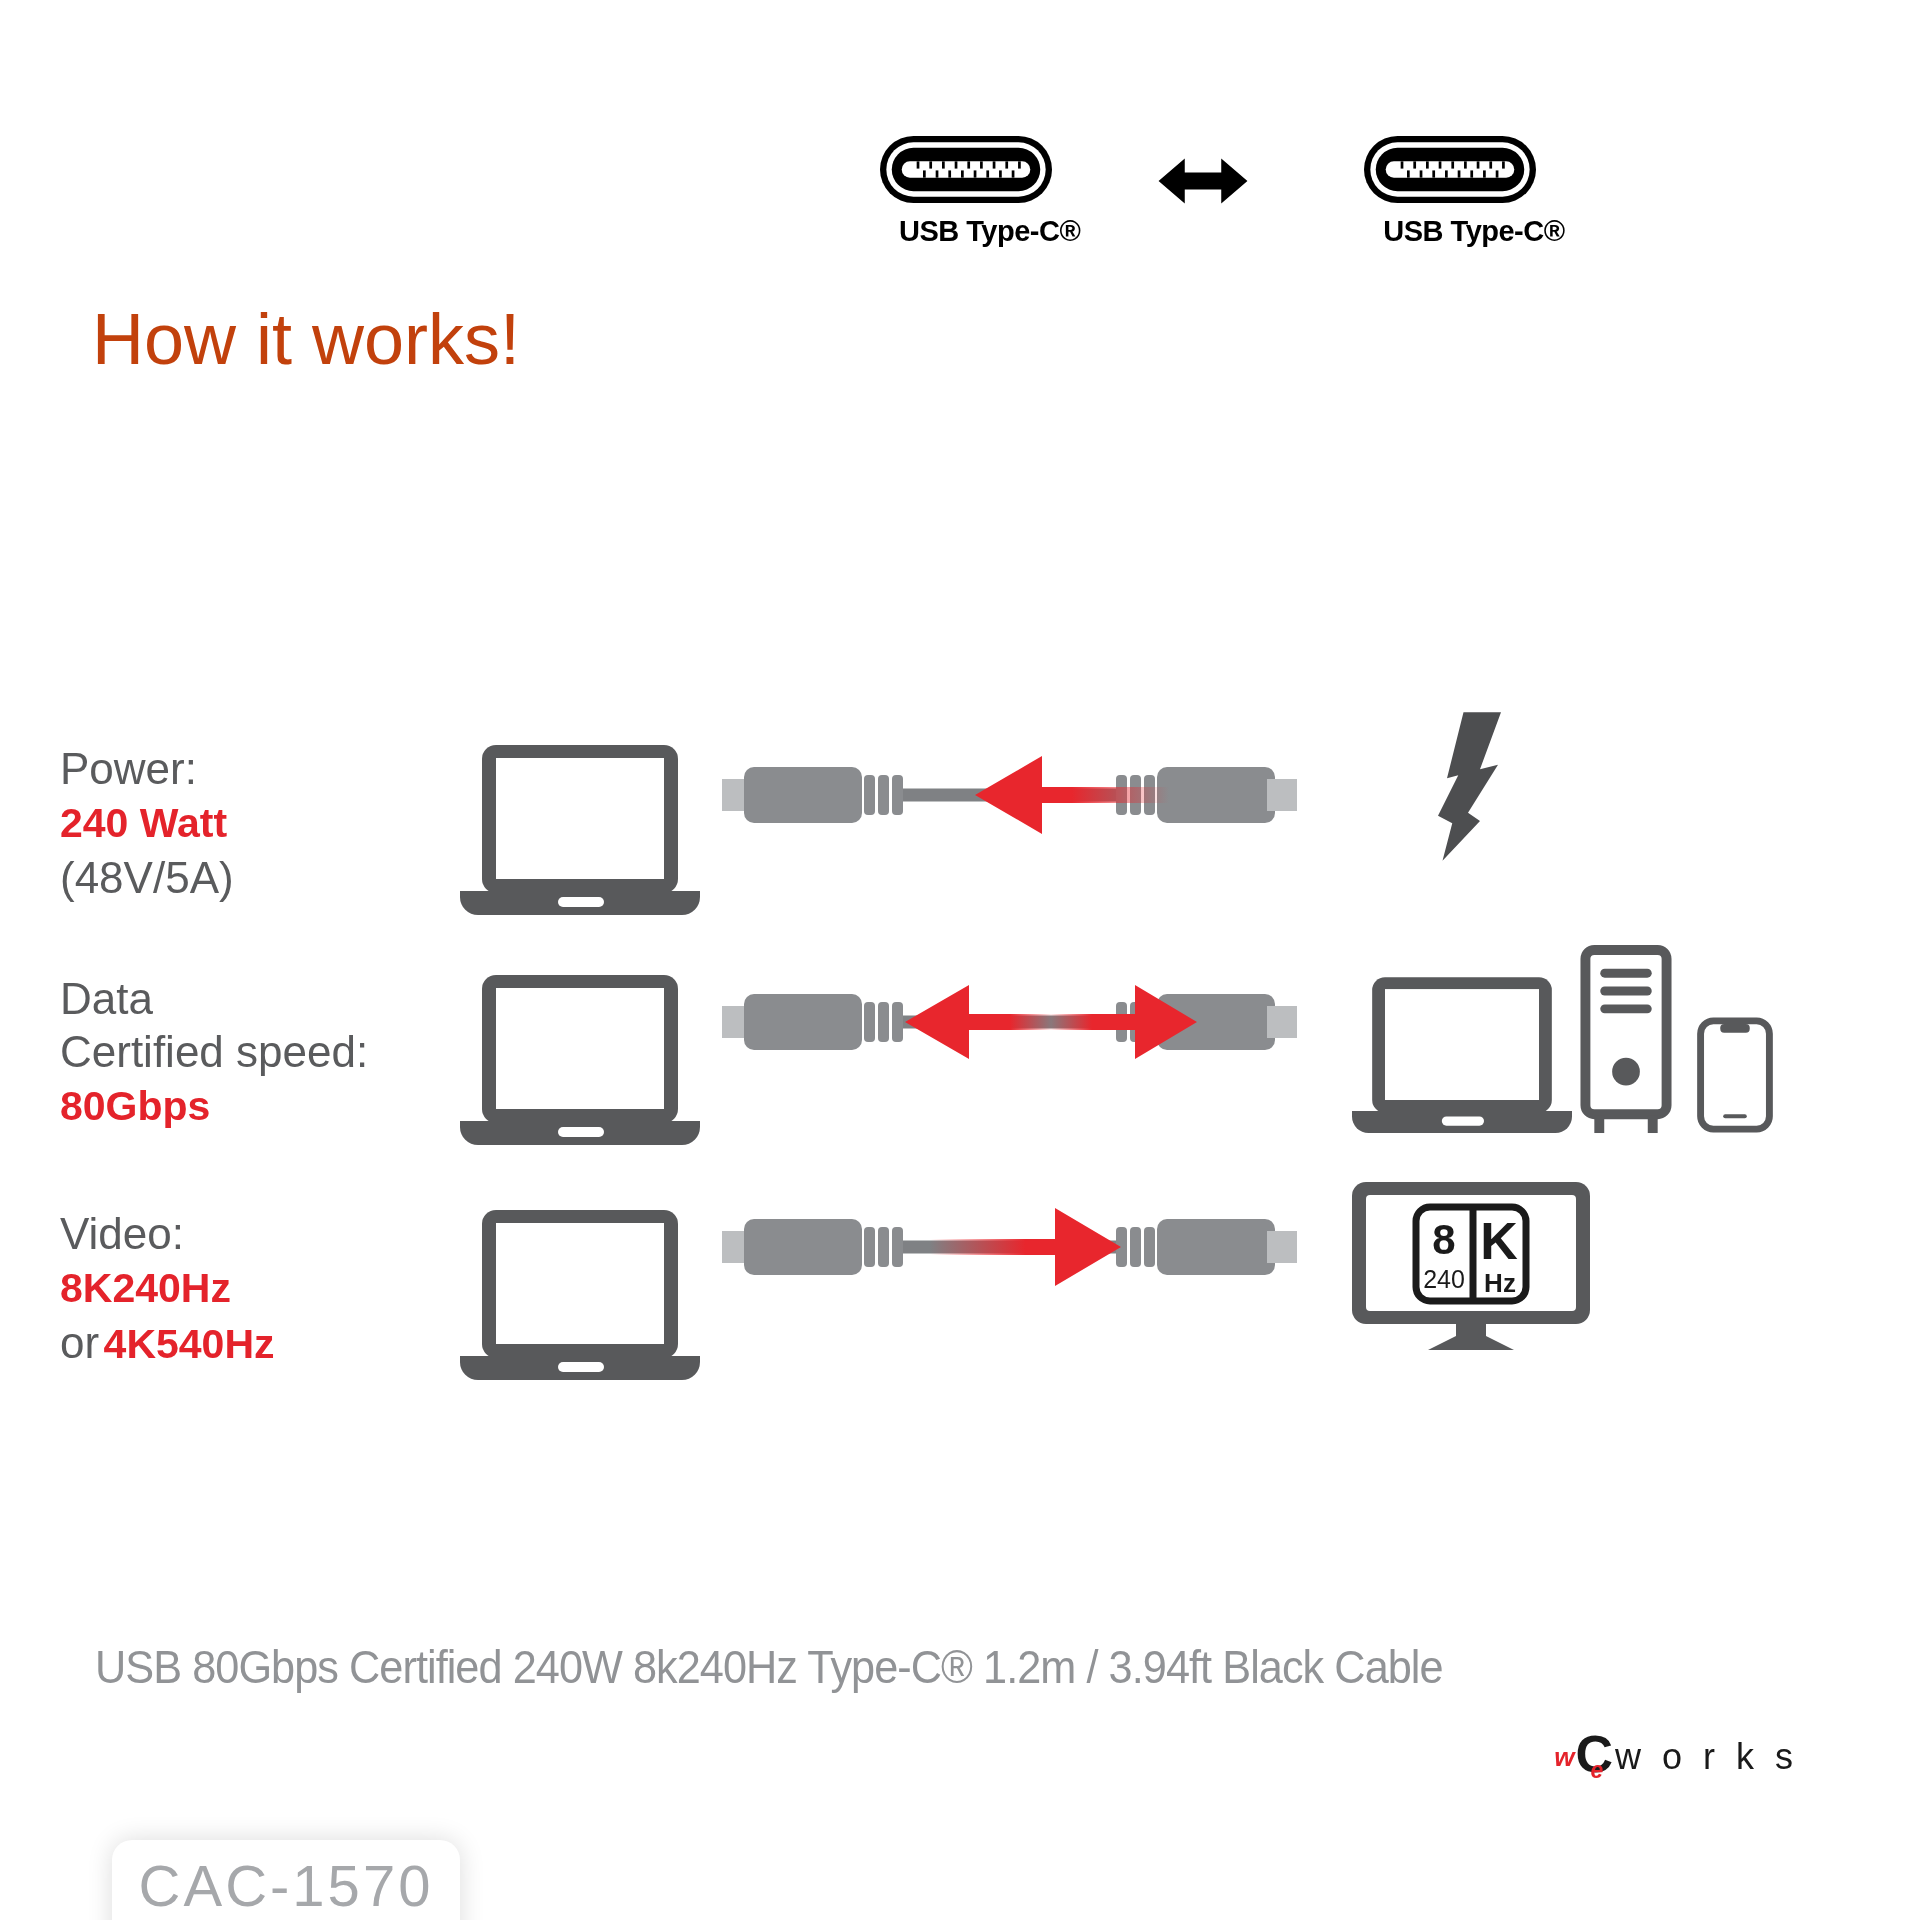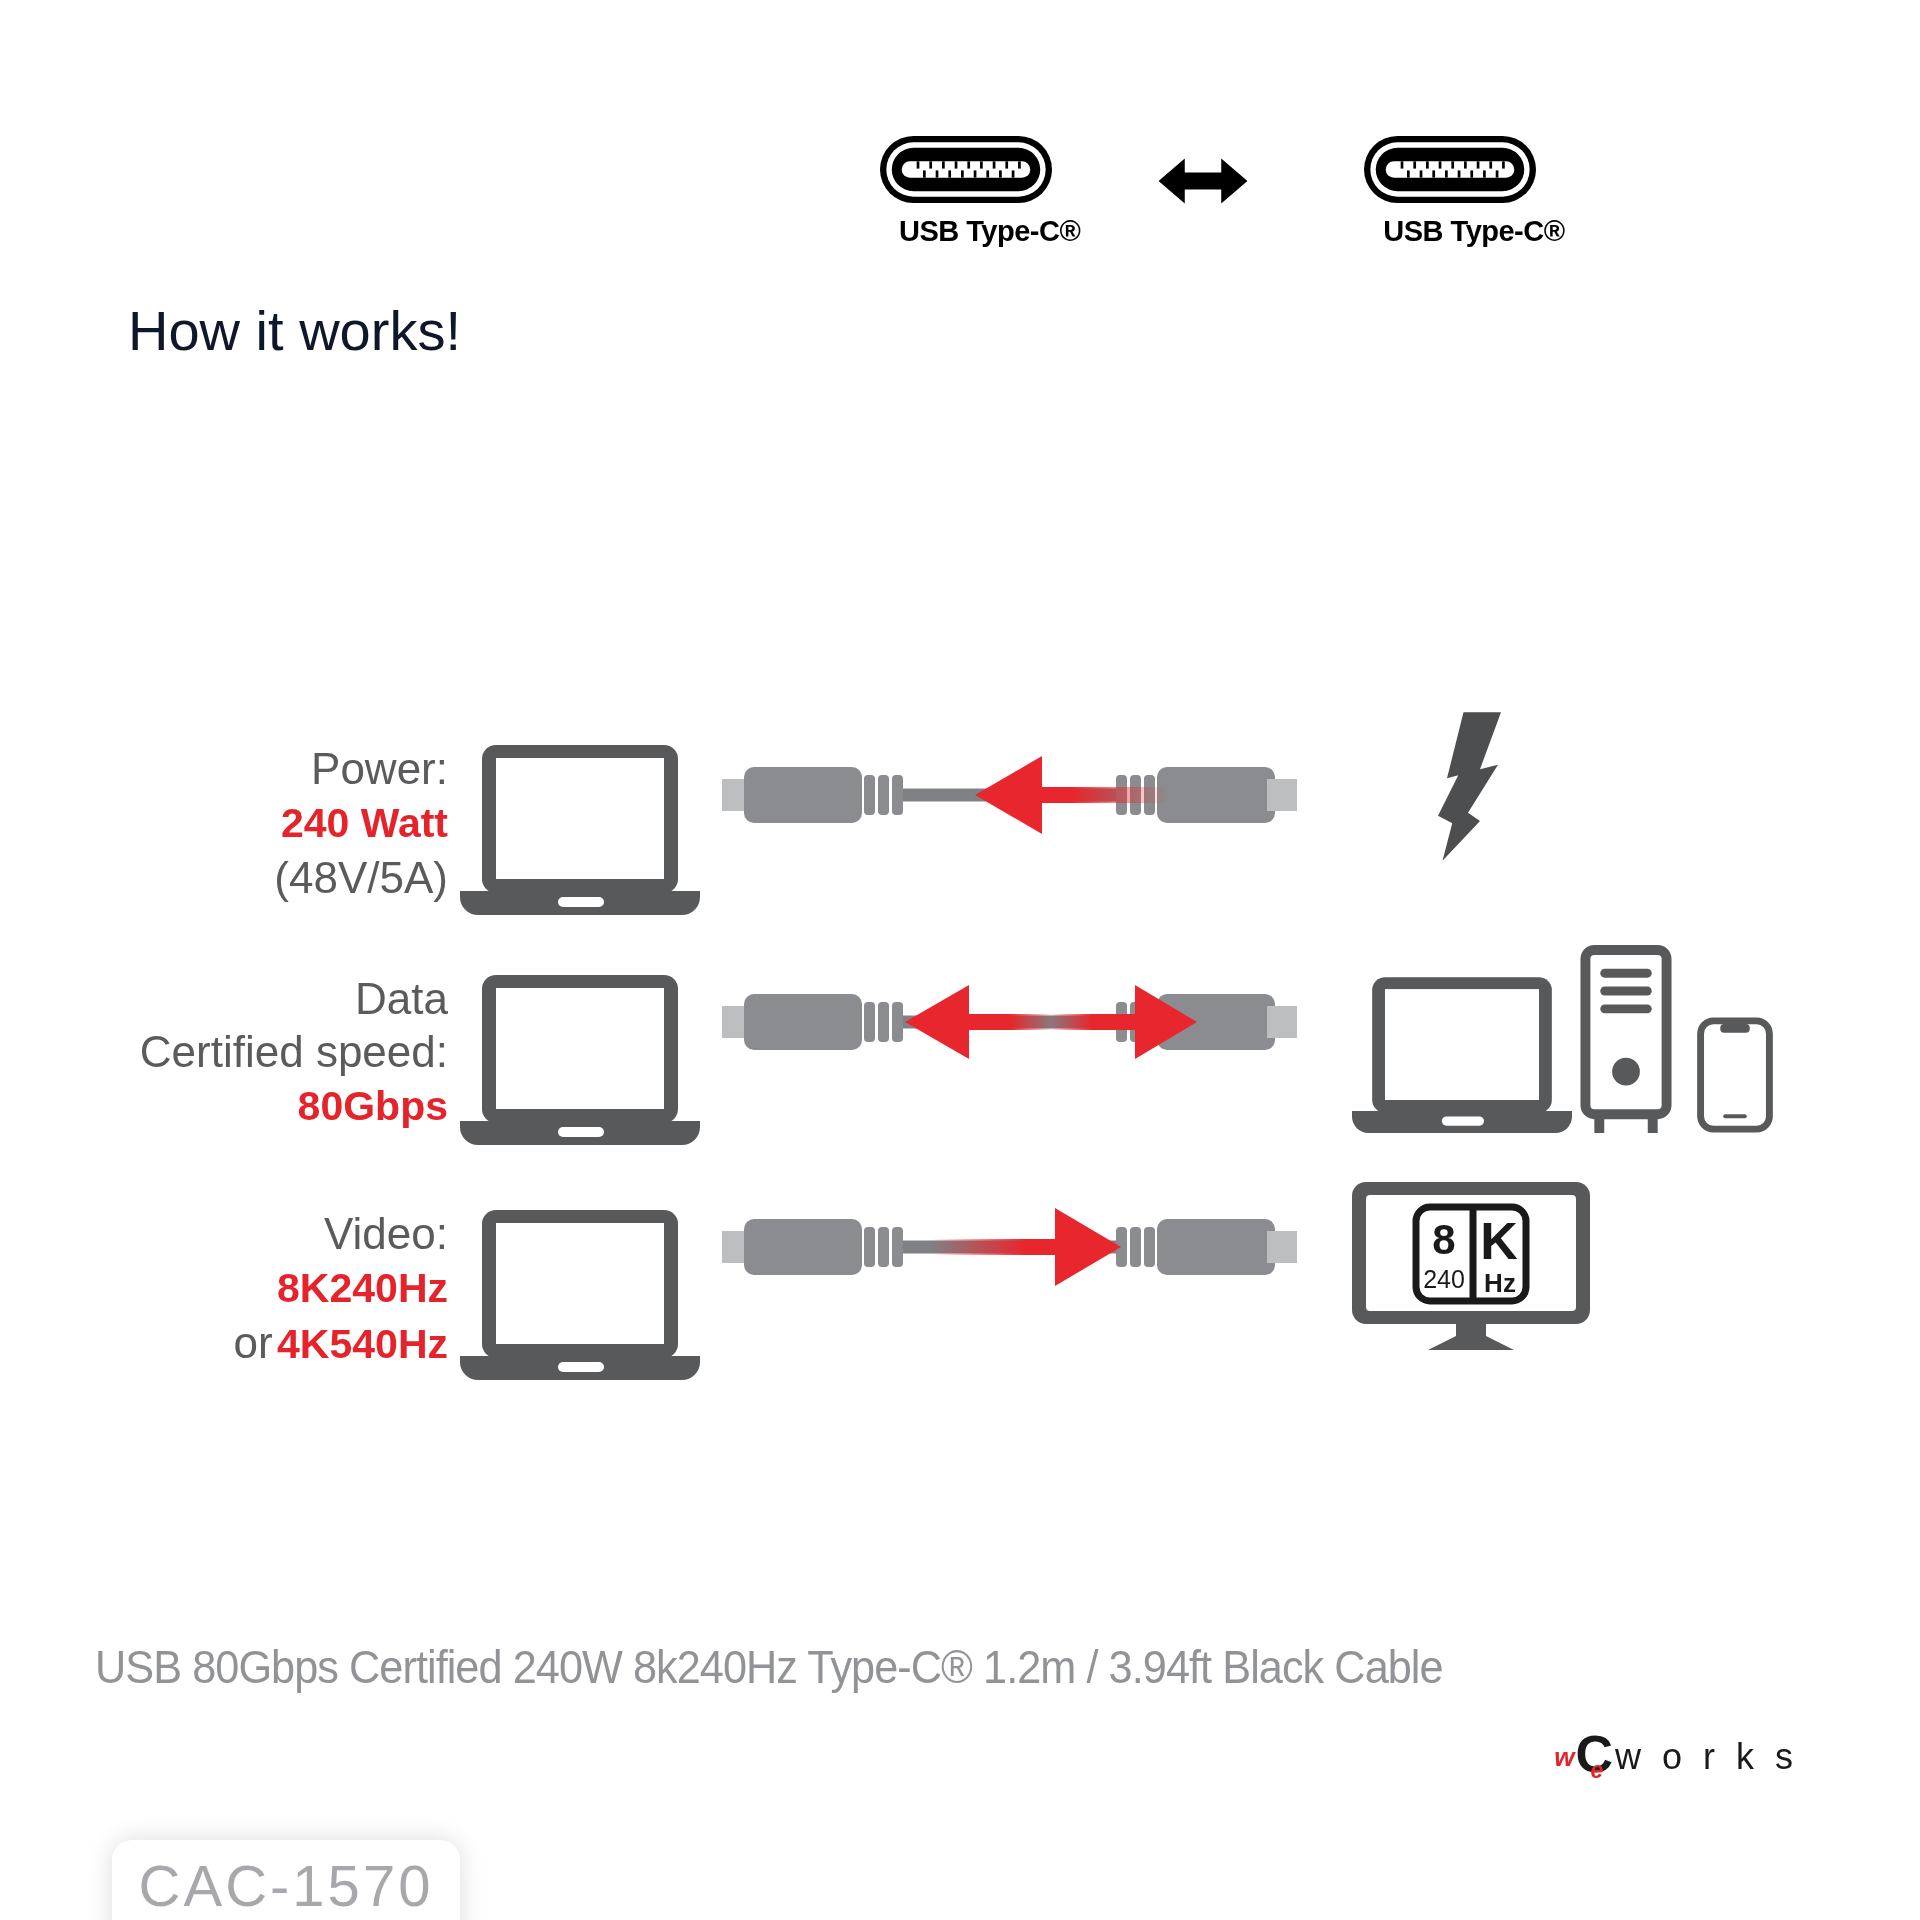--- a/index.html
+++ b/index.html
@@ -8,24 +8,24 @@
   .page { position:absolute; inset:0; background:#fff; }
 
   
   .logo { position:absolute; left:92px; top:72px; }
   .usb-group { position:absolute; left:852px; top:136px; display:flex; align-items:flex-start; }
   .usb-conn { display:flex; flex-direction:column; align-items:center; }
   .usb-conn + .dbl-arrow { margin:16px 0 0 78px; }
   .dbl-arrow + .usb-conn { margin-left:88px; }
   .usb-label { margin-top:12px; font-size:29px; font-weight:700; color:#000; letter-spacing:-0.5px;margin-left:47px; }
 
-  .heading { position:absolute; left:92px; top:298px; font-size:56px; font-weight:400; color:#0f172a; letter-spacing:0;margin-left:36px; }
+  .heading { position:absolute; left:92px; top:298px; font-size:72px; font-weight:400; color:#c2410c; letter-spacing:0; }
 
   
-  .row-label { position:absolute; left:60px; width:388px; text-align:right; }
+  .row-label { position:absolute; left:60px; width:388px; }
   .lbl-gray { font-size:44px; color:#5a5b5d; line-height:53px; font-weight:400; }
   .lbl-red  { font-size:41px; color:#e4232b; line-height:56px; font-weight:700; }
   .laptop  { position:absolute; width:240px; height:172px; }
   .cable   { position:absolute; left:722px; width:575px; height:110px; }
   .bolt    { position:absolute; left:1432px; top:712px; width:72px; height:152px; }
   .devices { position:absolute; left:1352px; top:945px; display:flex; align-items:flex-end; }
   .devices svg { display:block; }
   .monitor { position:absolute; left:1352px; top:1182px; width:238px; height:172px; }
 
   

